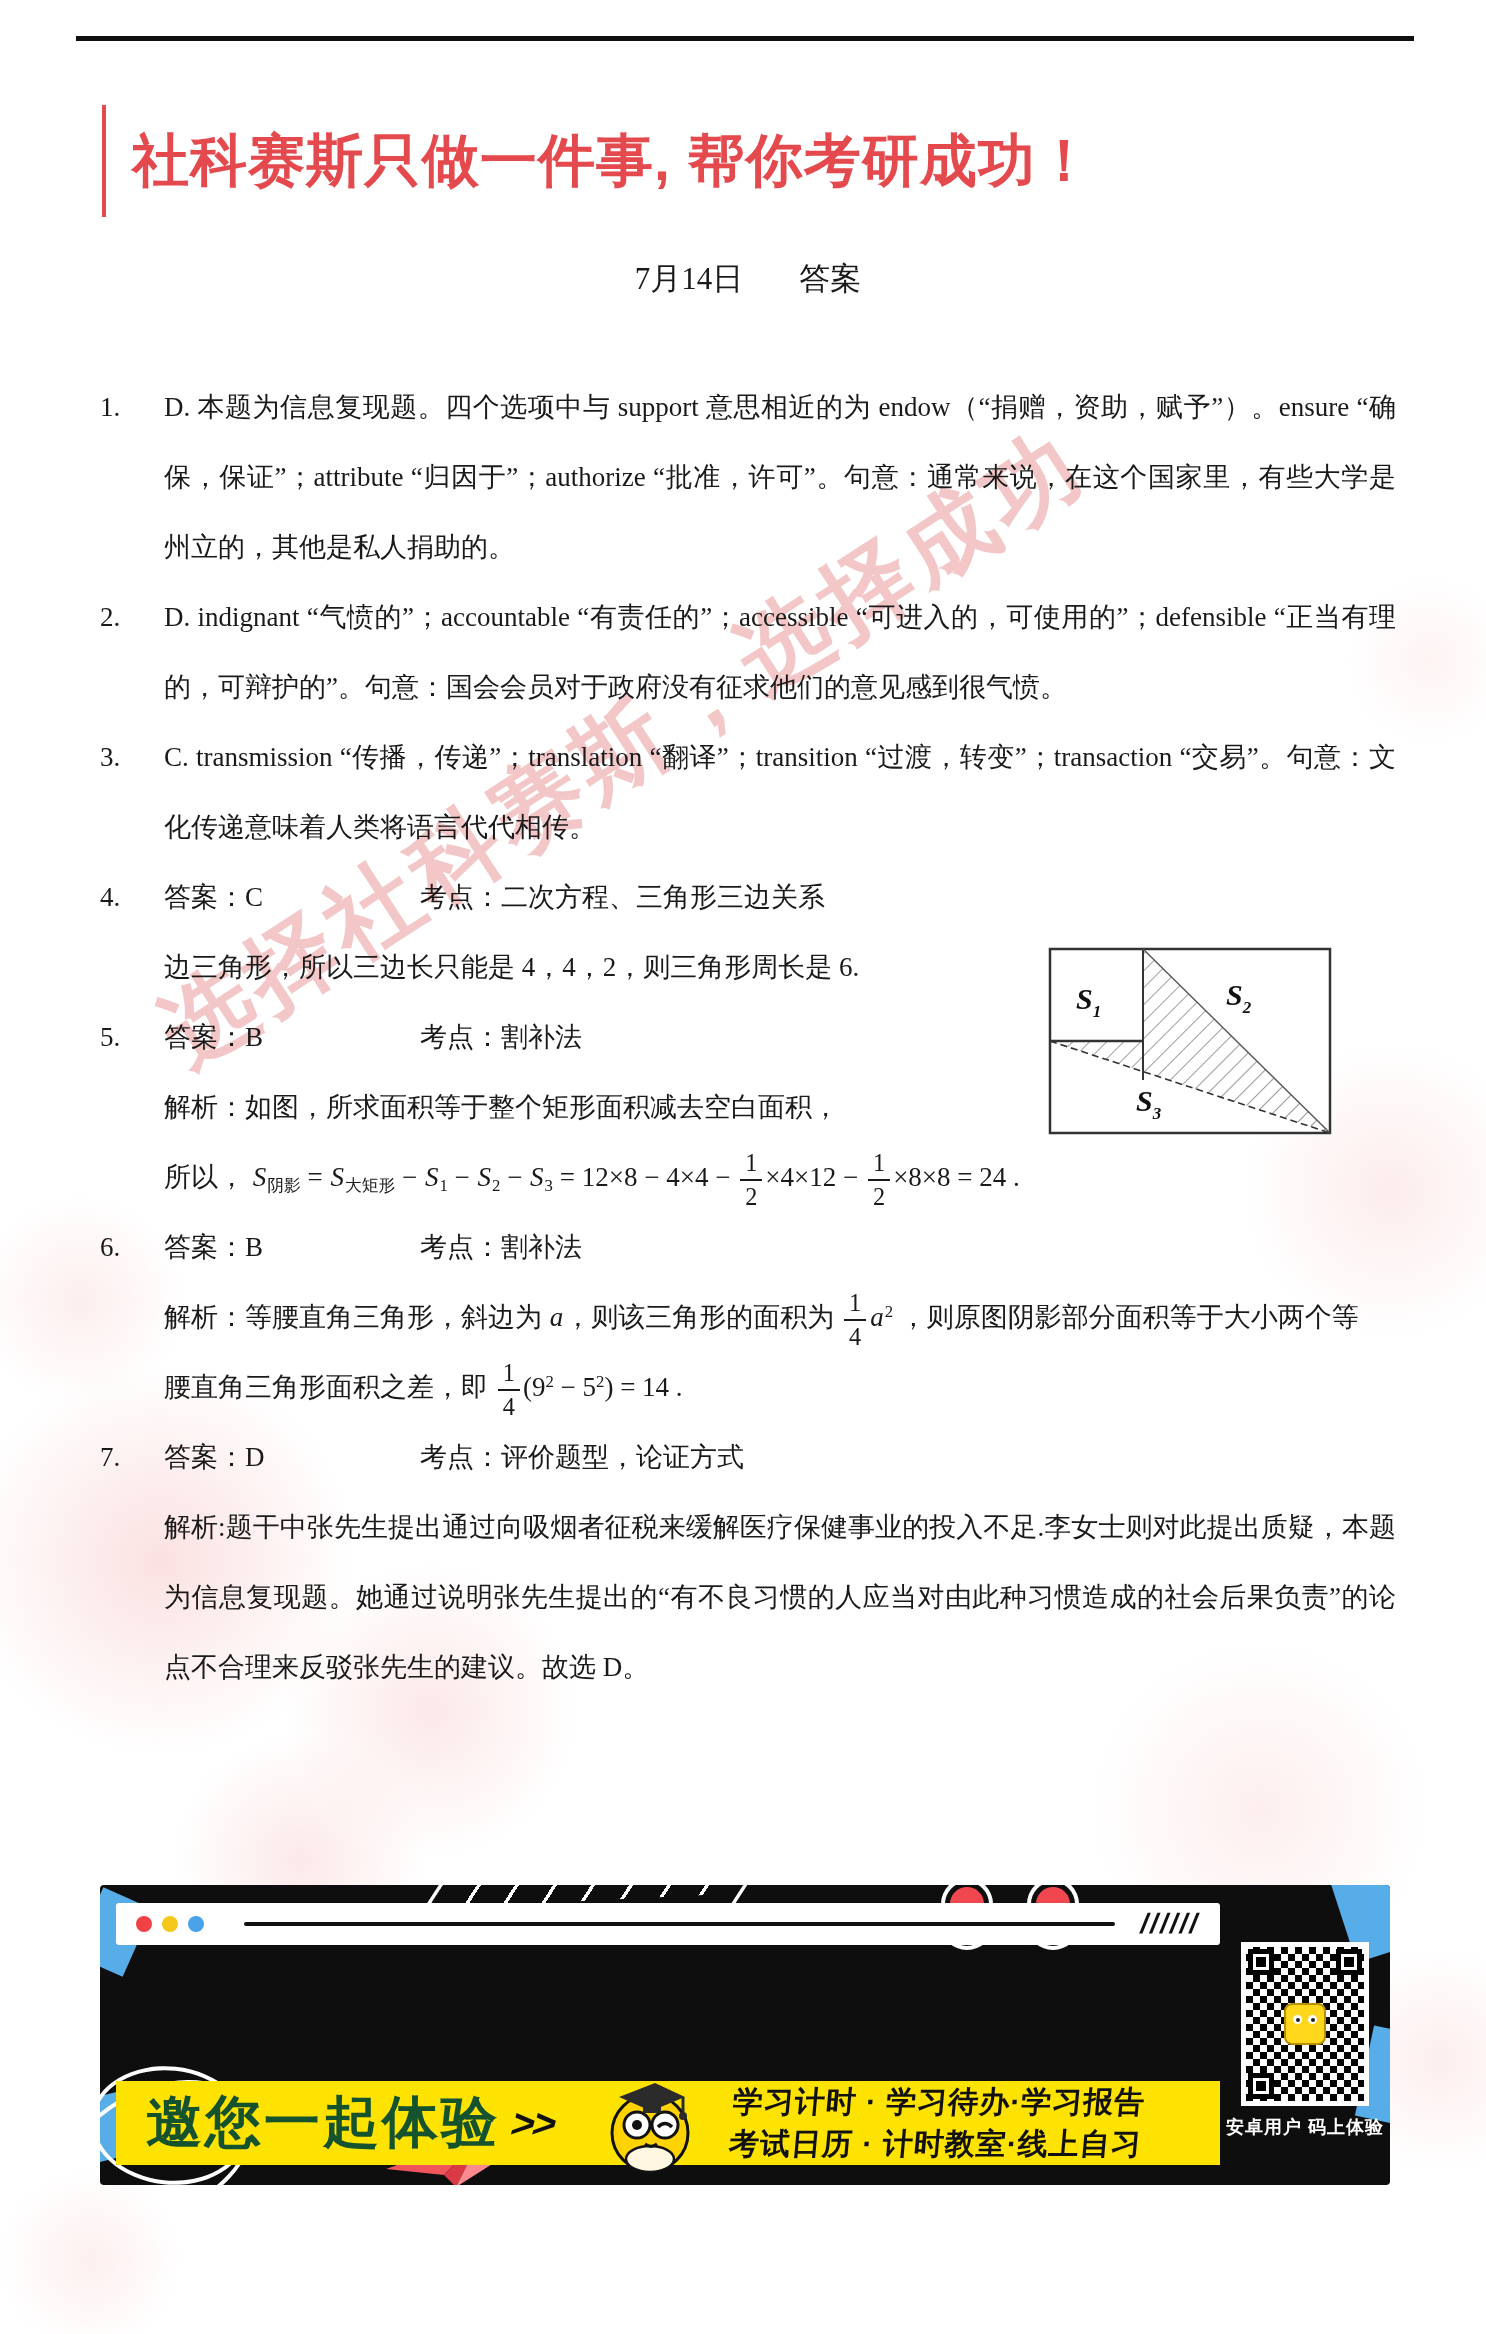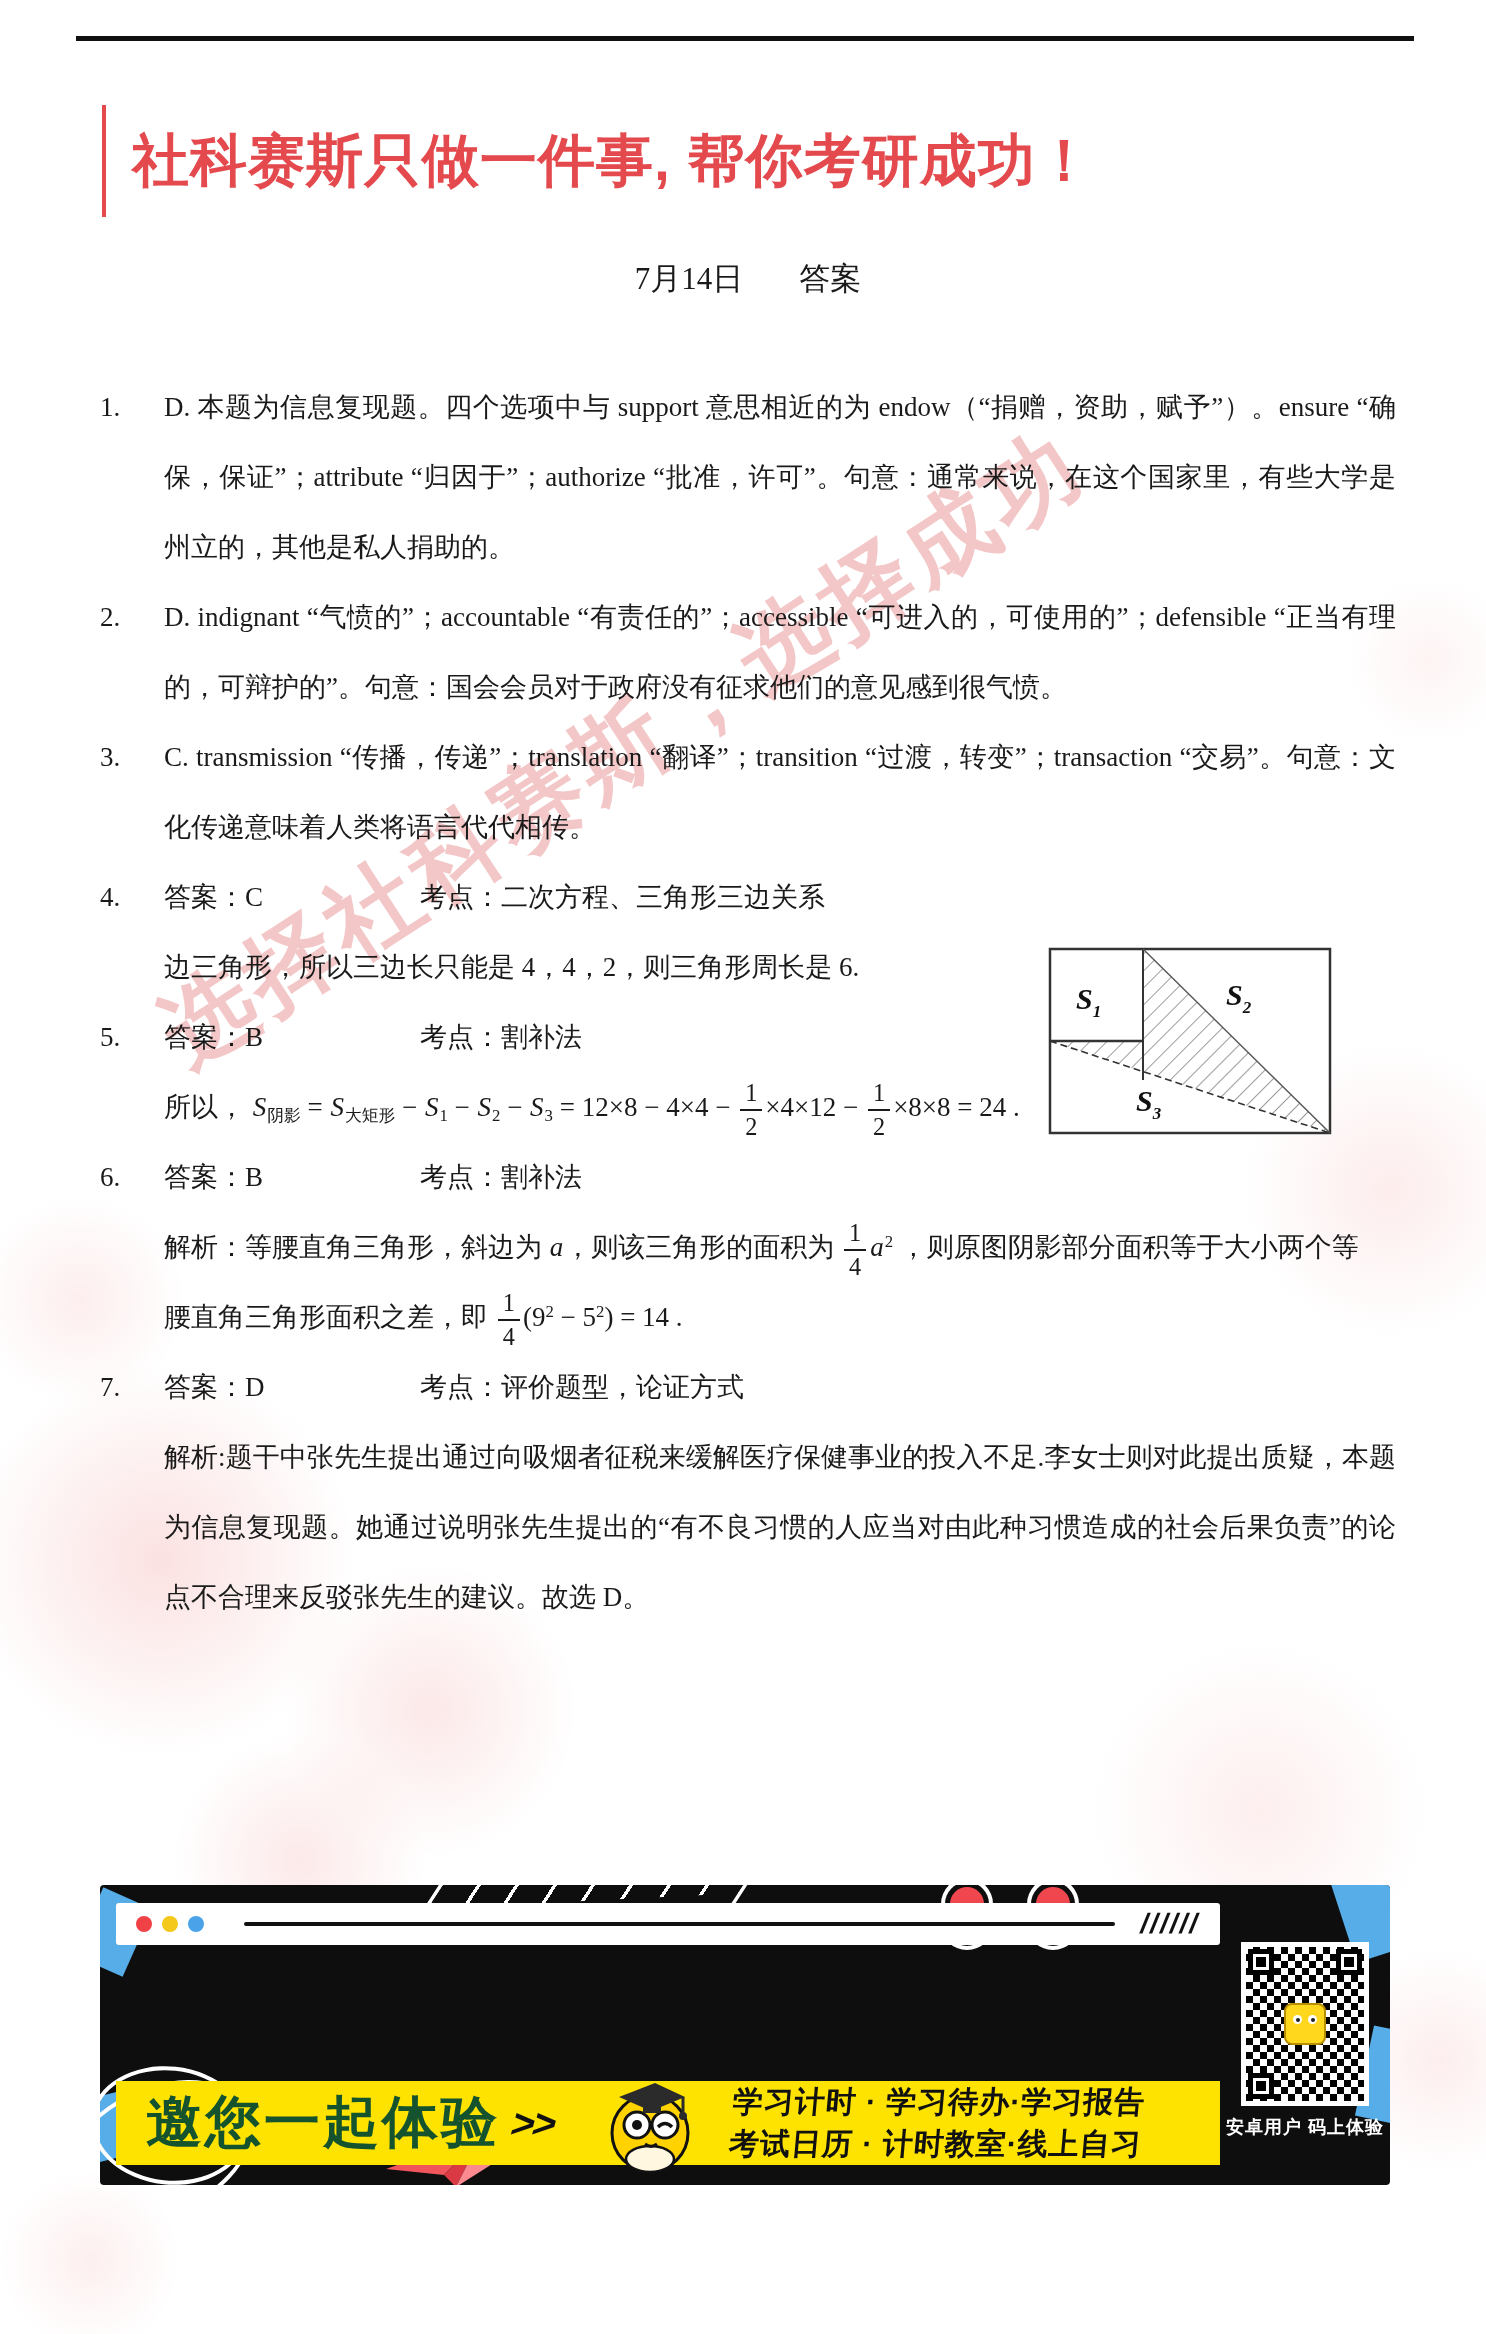--- a/index.html
+++ b/index.html
@@ -142,20 +142,21 @@
     </div>
   </div>
 
   <div class="item item-5">
     <span class="num">5.</span>
     <div class="body">
       <div class="ans-row">
         <span class="ans">答案：B</span>
         <span class="kp">考点：割补法</span>
       </div>
+      <div class="analysis-line">解析：如图，所求面积等于整个矩形面积减去空白面积，</div>
       <div class="analysis-line">所以， <i class="mi">S</i><sub>阴影</sub> = <i class="mi">S</i><sub>大矩形</sub> − <i class="mi">S</i><sub>1</sub> − <i class="mi">S</i><sub>2</sub> − <i class="mi">S</i><sub>3</sub> = 12×8 − 4×4 − <span class="frac"><span class="ft">1</span><span class="fb">2</span></span>×4×12 − <span class="frac"><span class="ft">1</span><span class="fb">2</span></span>×8×8 = 24 .</div>
     </div>
   </div>
 
   <div class="item item-6">
     <span class="num">6.</span>
     <div class="body">
       <div class="ans-row">
         <span class="ans">答案：B</span>
         <span class="kp">考点：割补法</span>

